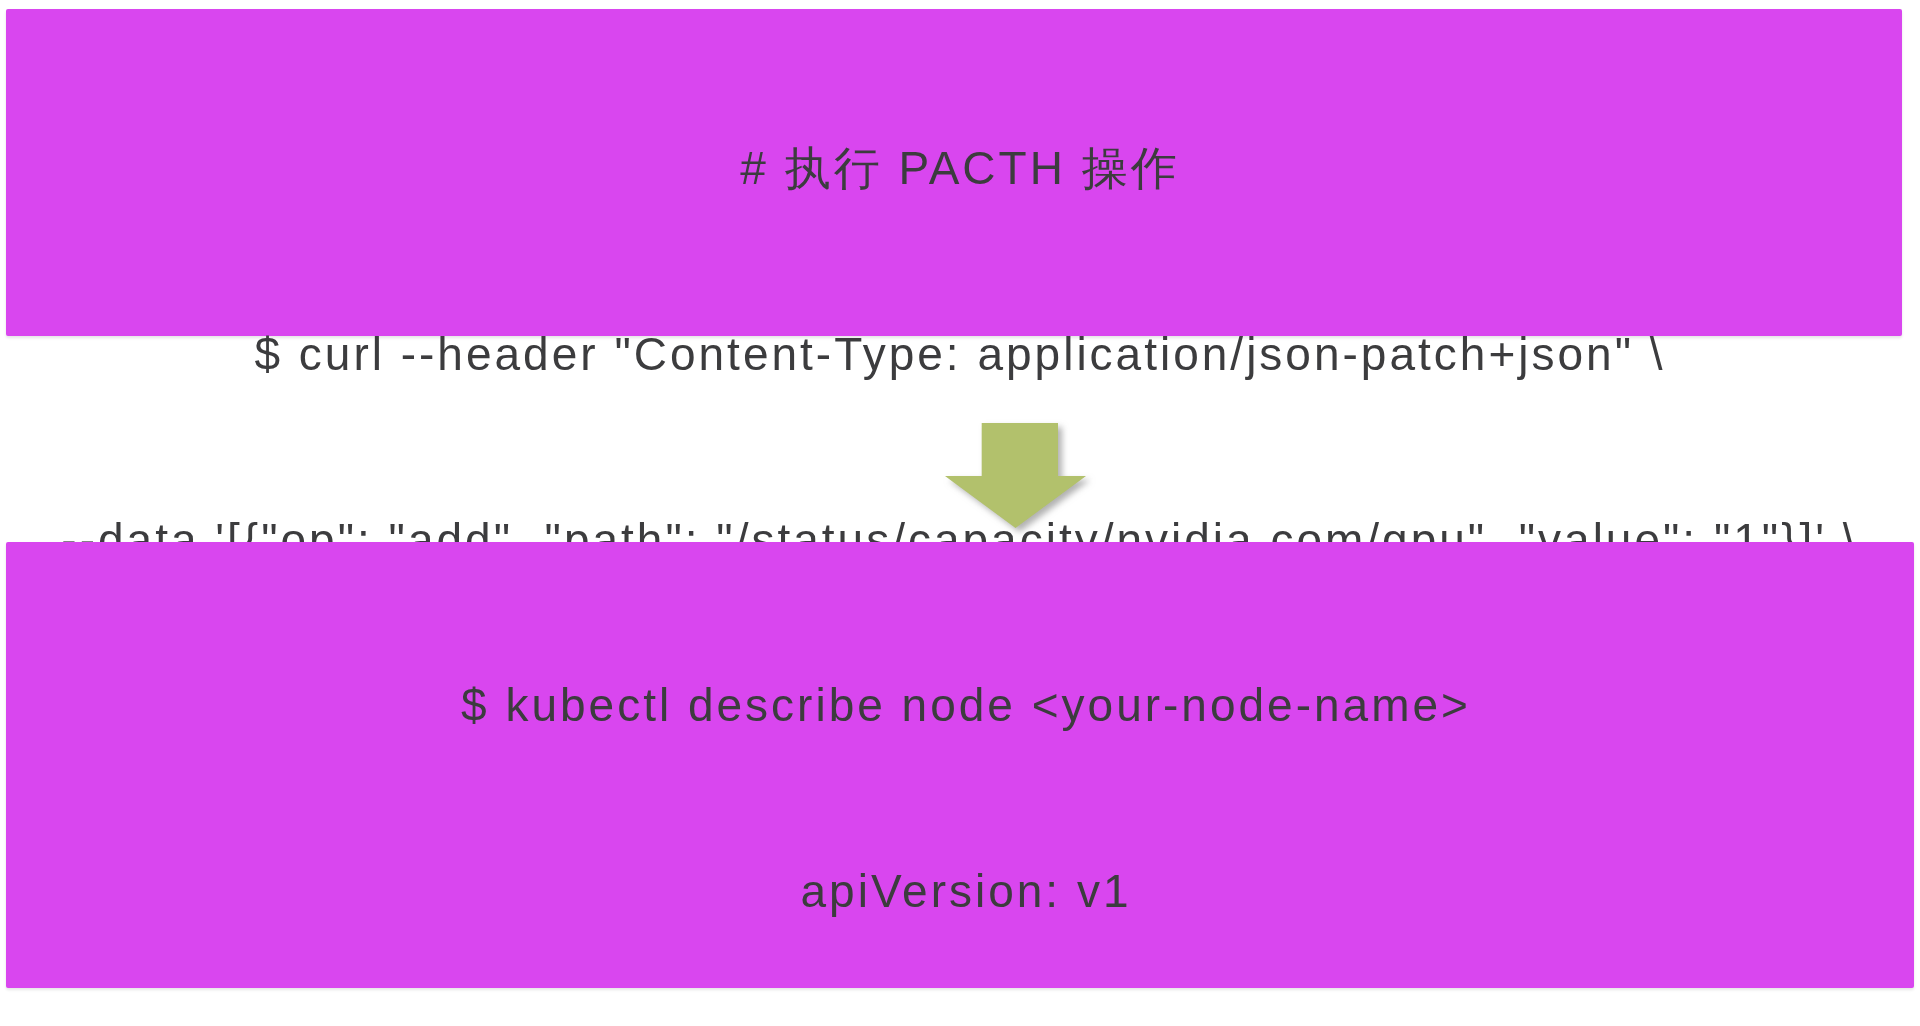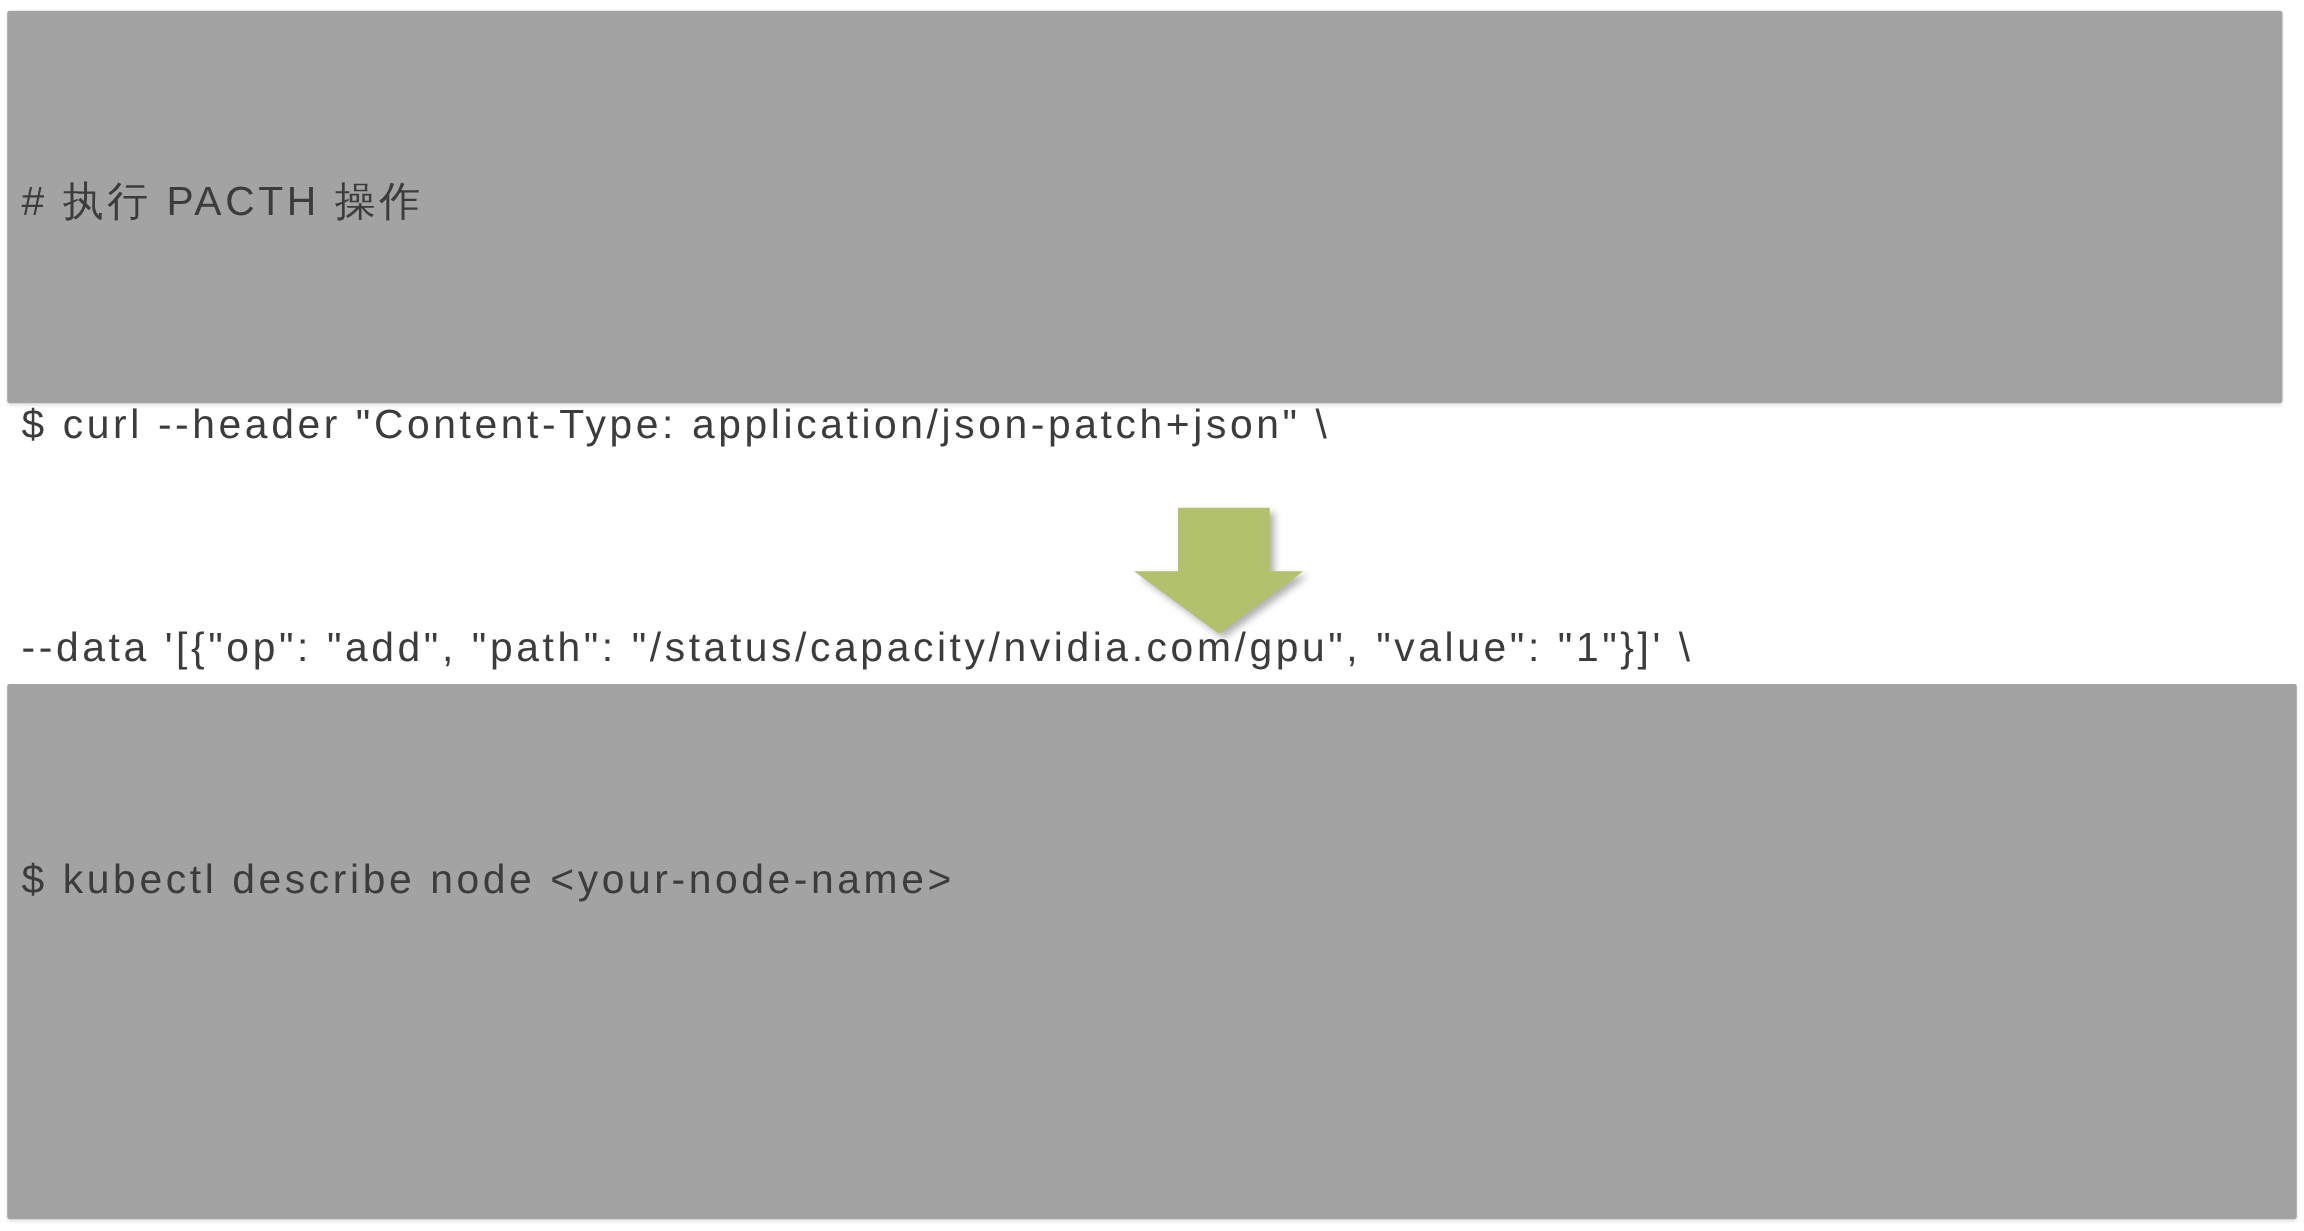--- a/index.html
+++ b/index.html
@@ -11,39 +11,40 @@
     position: relative;
     width: 1920px;
     height: 1026px;
     background: #ffffff;
     overflow: hidden;
     font-family: "Liberation Sans", "DejaVu Sans", sans-serif;
   }
   .code-block {
     position: absolute;
     box-sizing: border-box;
-    background: #a3a3a3;
+    background: #d946ef;
     color: #3c3c3e;
-    font-size: 34px;
+    font-size: 46px;
     letter-spacing: 3px;
     line-height: 62px;
     white-space: pre;
     border-radius: 2px;
     box-shadow: 0 2px 3px rgba(0,0,0,0.10);
+    text-align: center;
   }
   .code-block.top {
     left: 6px;
     top: 9px;
     width: 1896px;
     height: 327px;
     padding: 4px 0 0 12px;
   }
   .code-block.bottom {
     left: 6px;
-    top: 570px;
+    top: 542px;
     width: 1908px;
     height: 446px;
     padding: 8px 0 0 12px;
   }
   .code-line {
     height: 62px;
   }
   .arrow-wrap {
     position: absolute;
     left: 945px;
@@ -66,20 +67,21 @@
   </section>
 
   <div class="arrow-wrap">
     <svg width="141" height="105" viewBox="0 0 141 105" aria-hidden="true">
       <polygon points="36.7,0 113,0 113,53 141,53 70.5,105 0,53 36.7,53" fill="#b2c16c"></polygon>
     </svg>
   </div>
 
   <section class="code-block bottom">
     <div class="code-line">$ kubectl describe node &lt;your-node-name&gt;</div>
+    <div class="code-line">apiVersion: v1</div>
     
     
     
     
     
   </section>
 
 </div>
 
 </body></html>

